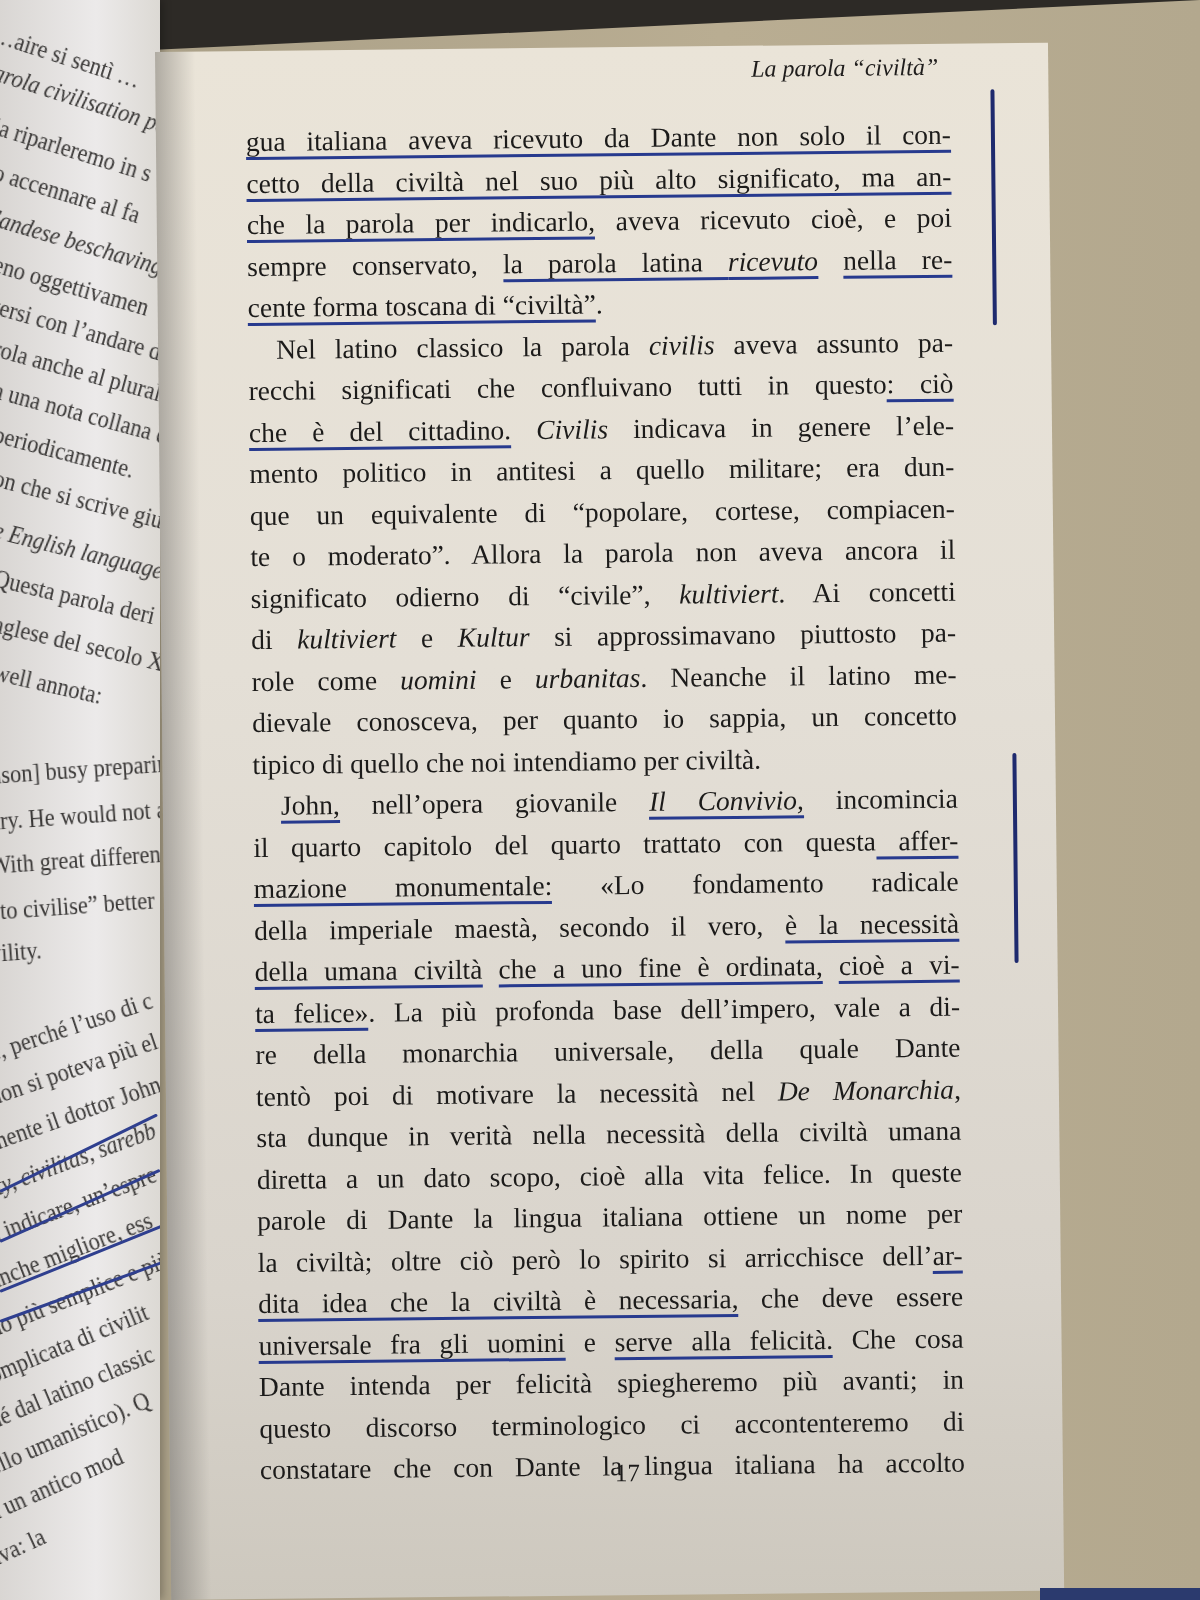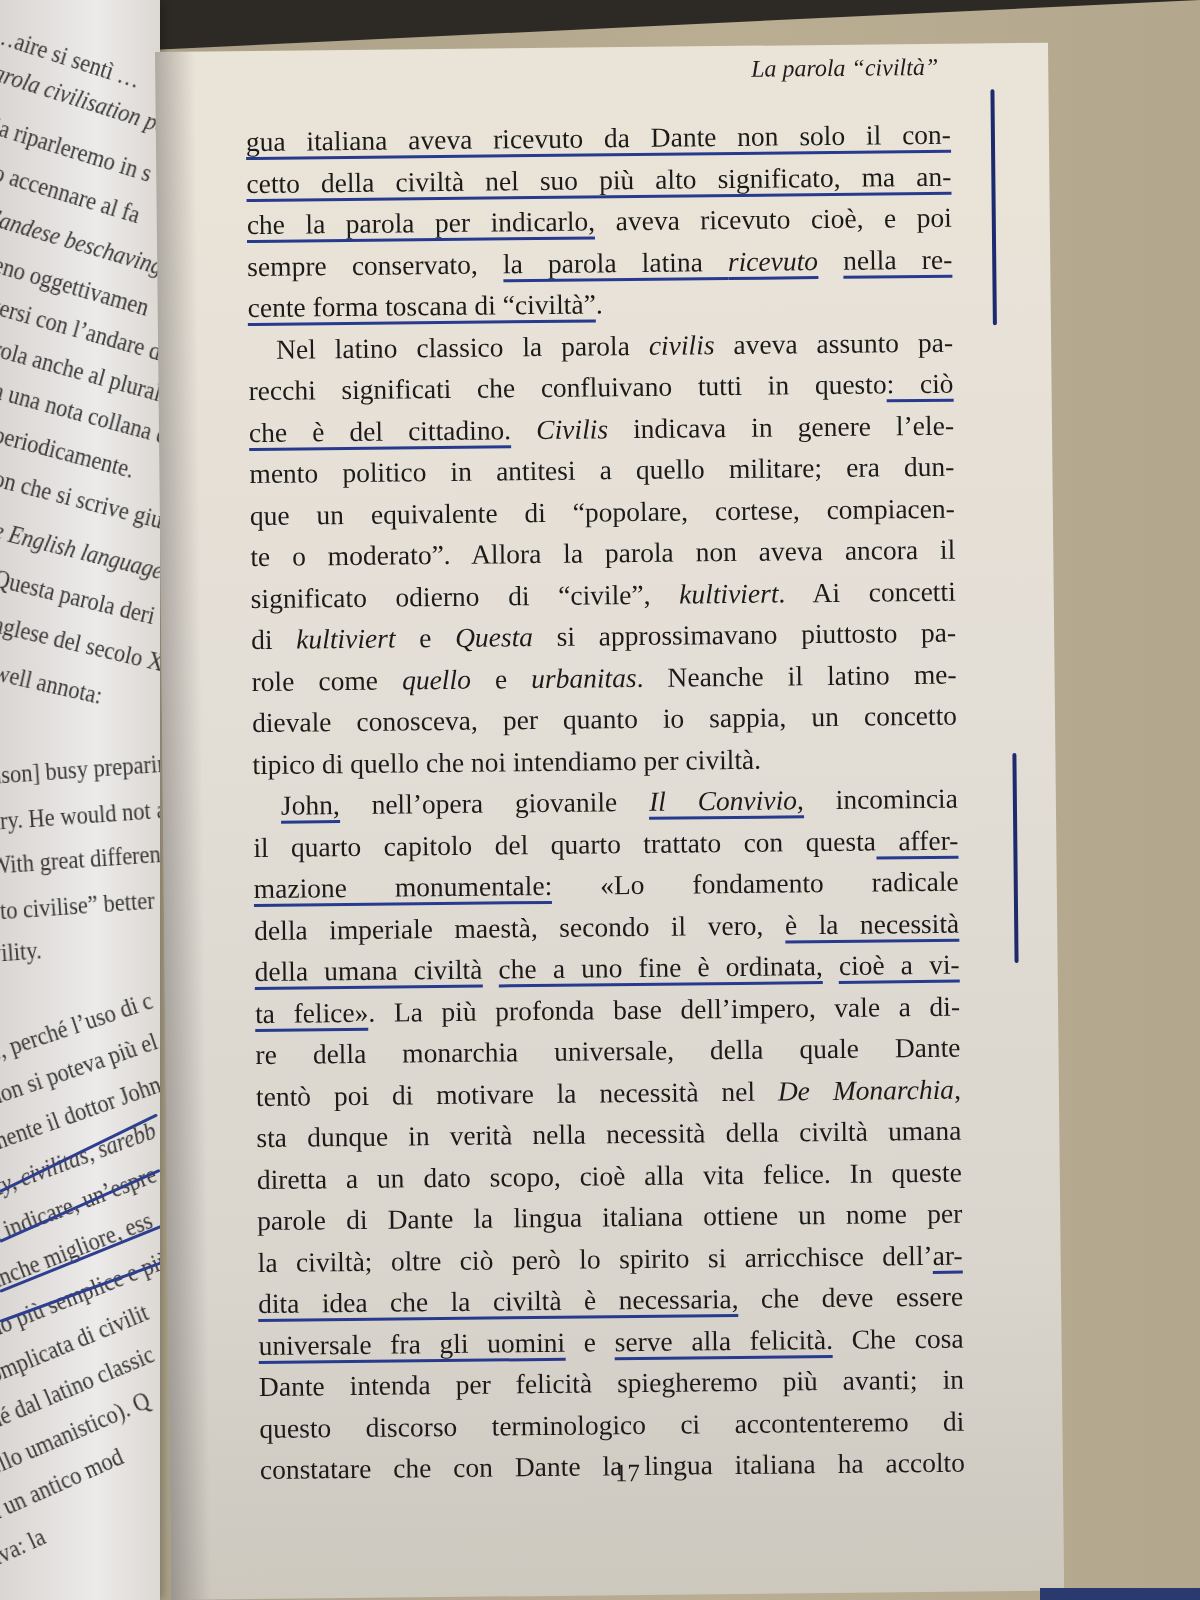--- a/index.html
+++ b/index.html
@@ -124,22 +124,22 @@
       <span class="tline"><span class="ul">che la parola per indicarlo,</span><span> aveva ricevuto cioè, e poi</span></span>
       <span class="tline"><span>sempre conservato, </span><span class="ul">la parola latina </span><span class="it ul">ricevuto</span><span> </span><span class="ul">nella re-</span></span>
       <span class="tline last"><span class="ul">cente forma toscana di “civiltà”</span><span>.</span></span>
       <span class="tline indent"><span>Nel latino classico la parola </span><span class="it">civilis</span><span> aveva assunto pa-</span></span>
       <span class="tline"><span>recchi significati che confluivano tutti in questo</span><span class="ul">: ciò</span></span>
       <span class="tline"><span class="ul">che è del cittadino.</span><span> </span><span class="it">Civilis</span><span> indicava in genere l’ele-</span></span>
       <span class="tline"><span>mento politico in antitesi a quello militare; era dun-</span></span>
       <span class="tline"><span>que un equivalente di “popolare, cortese, compiacen-</span></span>
       <span class="tline"><span>te o moderato”. Allora la parola non aveva ancora il</span></span>
       <span class="tline"><span>significato odierno di “civile”, </span><span class="it">kultiviert</span><span>. Ai concetti</span></span>
-      <span class="tline"><span>di </span><span class="it">kultiviert</span><span> e </span><span class="it">Questa</span><span> si approssimavano piuttosto pa-</span></span>
-      <span class="tline"><span>role come </span><span class="it">quello</span><span> e </span><span class="it">urbanitas</span><span>. Neanche il latino me-</span></span>
+      <span class="tline"><span>di </span><span class="it">kultiviert</span><span> e </span><span class="it">Kultur</span><span> si approssimavano piuttosto pa-</span></span>
+      <span class="tline"><span>role come </span><span class="it">uomini</span><span> e </span><span class="it">urbanitas</span><span>. Neanche il latino me-</span></span>
       <span class="tline"><span>dievale conosceva, per quanto io sappia, un concetto</span></span>
       <span class="tline last"><span>tipico di quello che noi intendiamo per civiltà.</span></span>
       <span class="tline indent"><span class="ul">John,</span><span> nell’opera giovanile </span><span class="it ul">Il Convivio,</span><span> incomincia</span></span>
       <span class="tline"><span>il quarto capitolo del quarto trattato con questa</span><span class="ul"> affer-</span></span>
       <span class="tline"><span class="ul">mazione monumentale:</span><span> «Lo fondamento radicale</span></span>
       <span class="tline"><span>della imperiale maestà, secondo il vero, </span><span class="ul">è la necessità</span></span>
       <span class="tline"><span class="ul">della umana civiltà</span><span> </span><span class="ul">che a uno fine è ordinata,</span><span> </span><span class="ul">cioè a vi-</span></span>
       <span class="tline"><span class="ul">ta felice»</span><span>. La più profonda base dell’impero, vale a di-</span></span>
       <span class="tline"><span>re della monarchia universale, della quale Dante</span></span>
       <span class="tline"><span>tentò poi di motivare la necessità nel </span><span class="it">De Monarchia</span><span>,</span></span>

